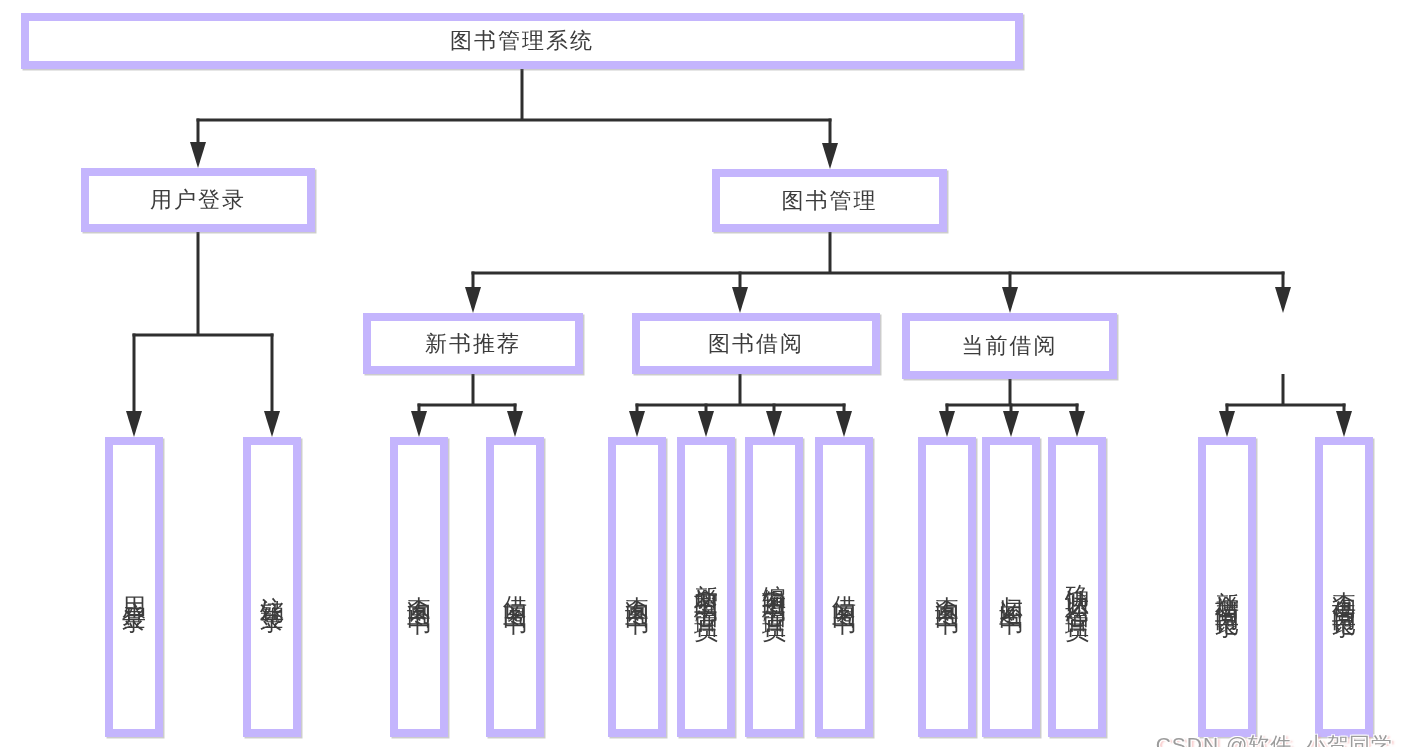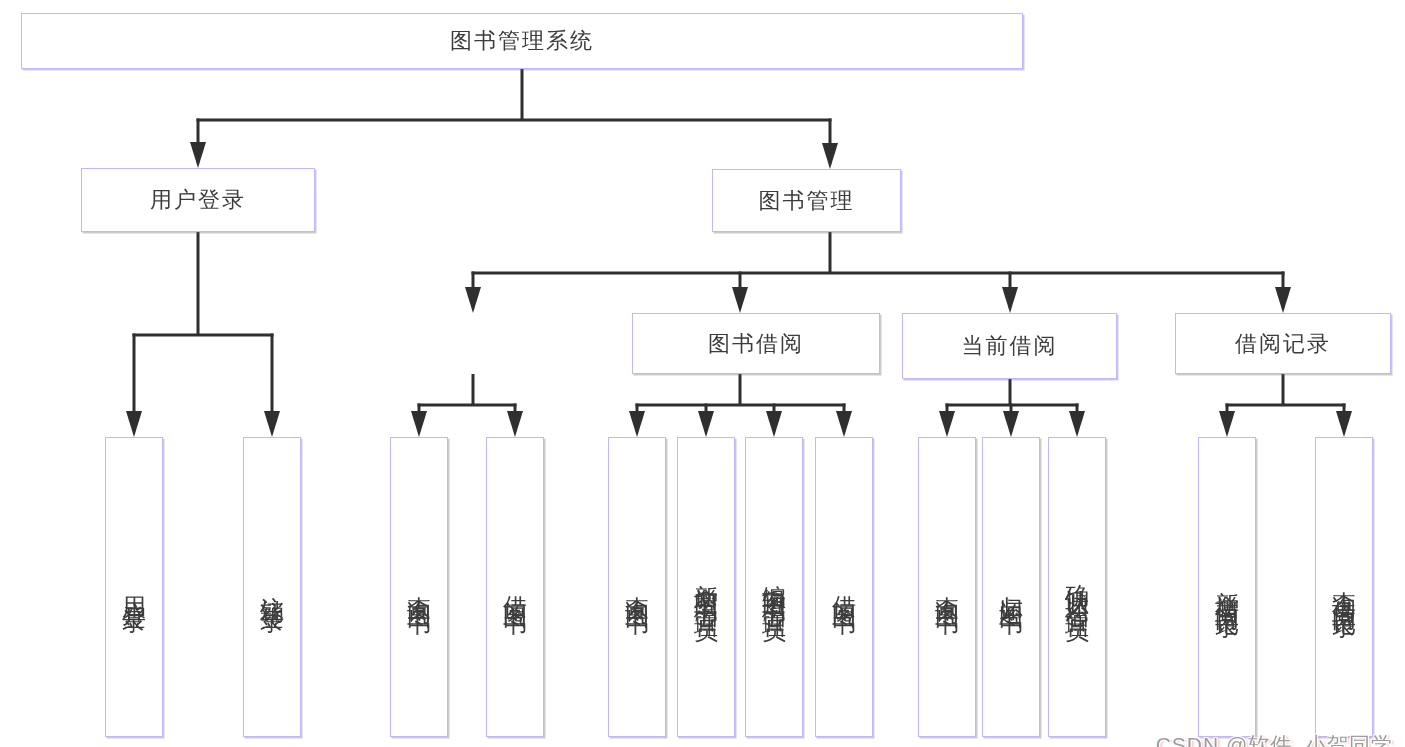--- a/index.html
+++ b/index.html
@@ -19,21 +19,21 @@
     position: absolute;
     left: 0; top: 0;
     width: 1405px;
     height: 747px;
     pointer-events: none;
   }
   .node {
     position: absolute;
     box-sizing: border-box;
     background: #ffffff;
-    border: 1px solid #c4b5fd;
+    border: 8px solid #c4b5fd;
     box-shadow: 1.5px 1.5px 0 rgba(110,110,110,0.35);
     display: flex;
     align-items: center;
     justify-content: center;
     color: #3c3c3c;
   }
   .node-h {
     font-size: 22px;
     letter-spacing: 2px;
     white-space: nowrap;
@@ -142,33 +142,33 @@
     </g>
   </svg>
 
   <div class="node node-h" style="left:21px; top:13px; width:1002px; height:56px;">
     <span>图书管理系统</span>
   </div>
 
   <div class="node node-h" style="left:81px; top:168px; width:234px; height:64px;">
     <span>用户登录</span>
   </div>
-  <div class="node node-h" style="left:712px; top:169px; width:189px; height:63px;">
+  <div class="node node-h" style="left:712px; top:169px; width:235px; height:63px;">
     <span>图书管理</span>
   </div>
 
+  <div class="node node-h" style="left:363px; top:313px; width:220px; height:61px;">
+    <span>新书推荐</span>
+  </div>
   <div class="node node-h" style="left:632px; top:313px; width:248px; height:61px;">
     <span>图书借阅</span>
   </div>
   <div class="node node-h" style="left:902px; top:313px; width:215px; height:66px;">
     <span>当前借阅</span>
   </div>
-  <div class="node node-h" style="left:1175px; top:313px; width:216px; height:61px;">
-    <span>借阅记录</span>
-  </div>
 
   <div class="node node-v" style="left:105px;">
     <span class="vtext">用户登录</span>
   </div>
   <div class="node node-v" style="left:243px;">
     <span class="vtext">注销登录</span>
   </div>
 
   <div class="node node-v" style="left:390px;">
     <span class="vtext">查询图书</span>

